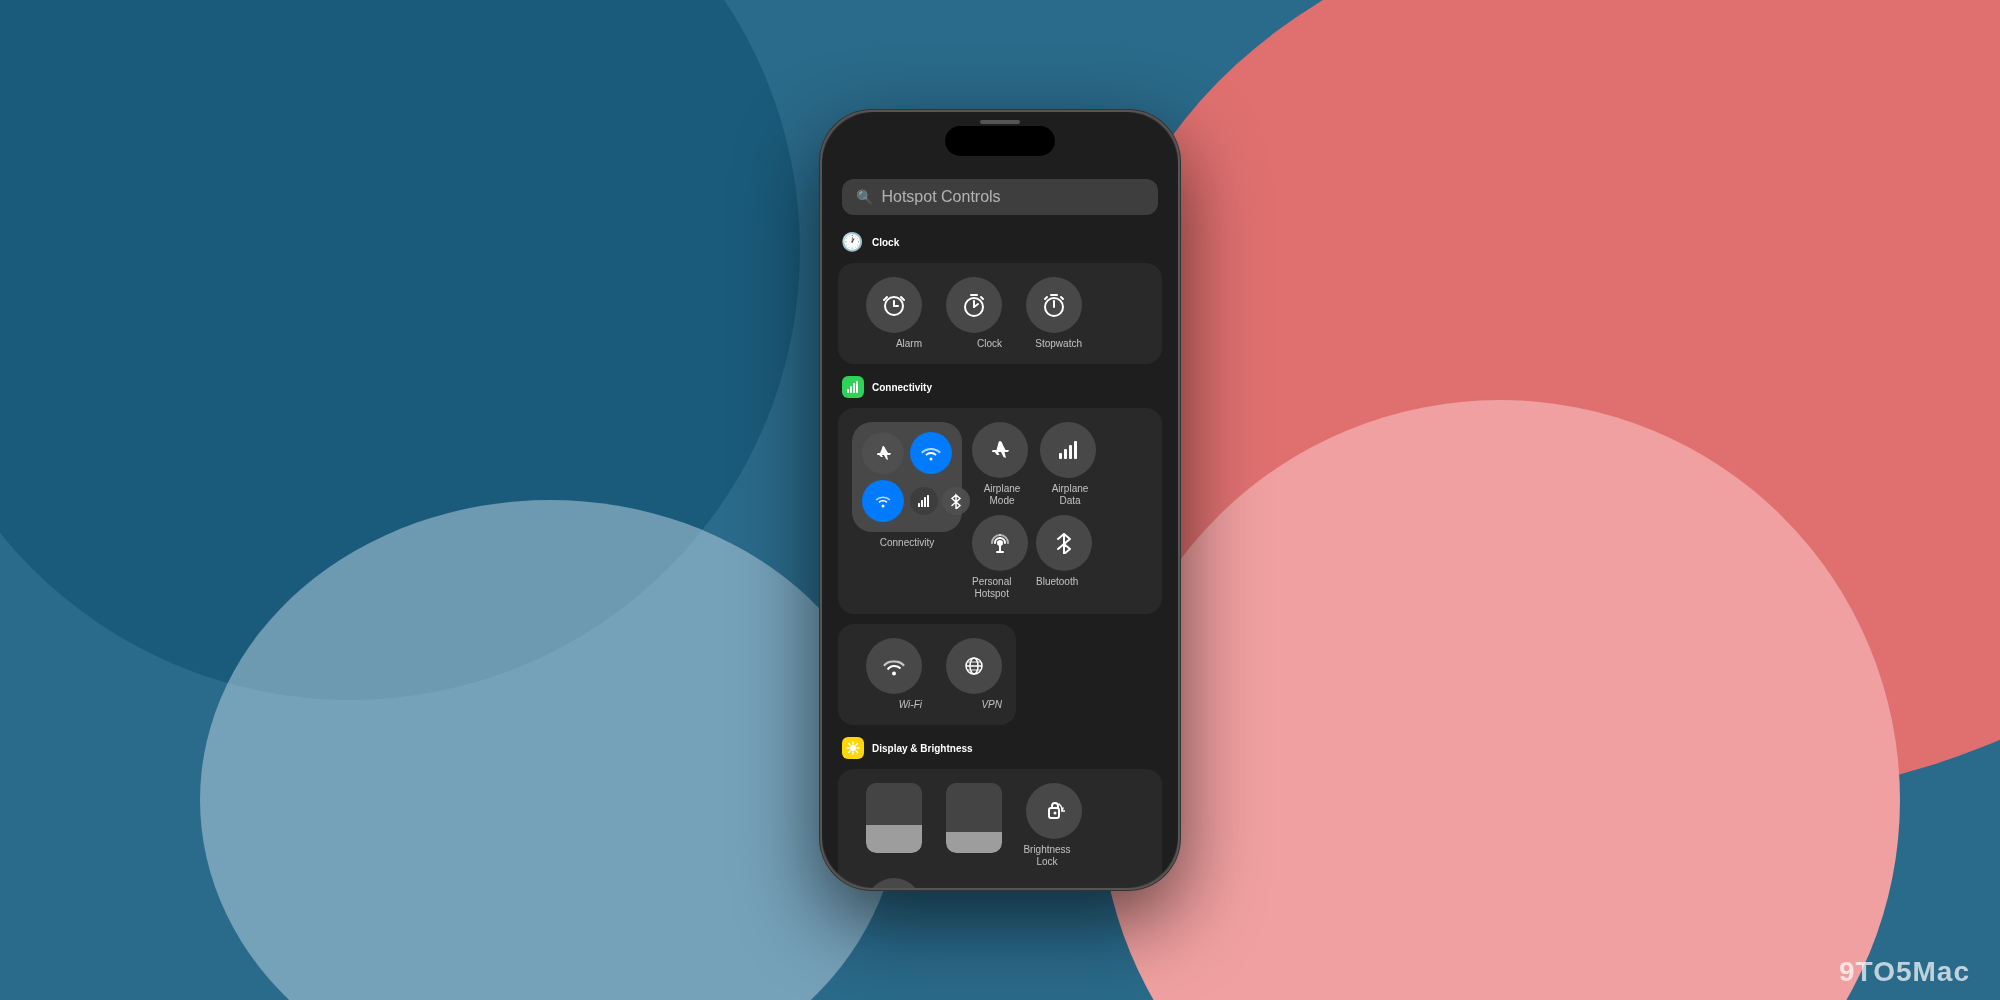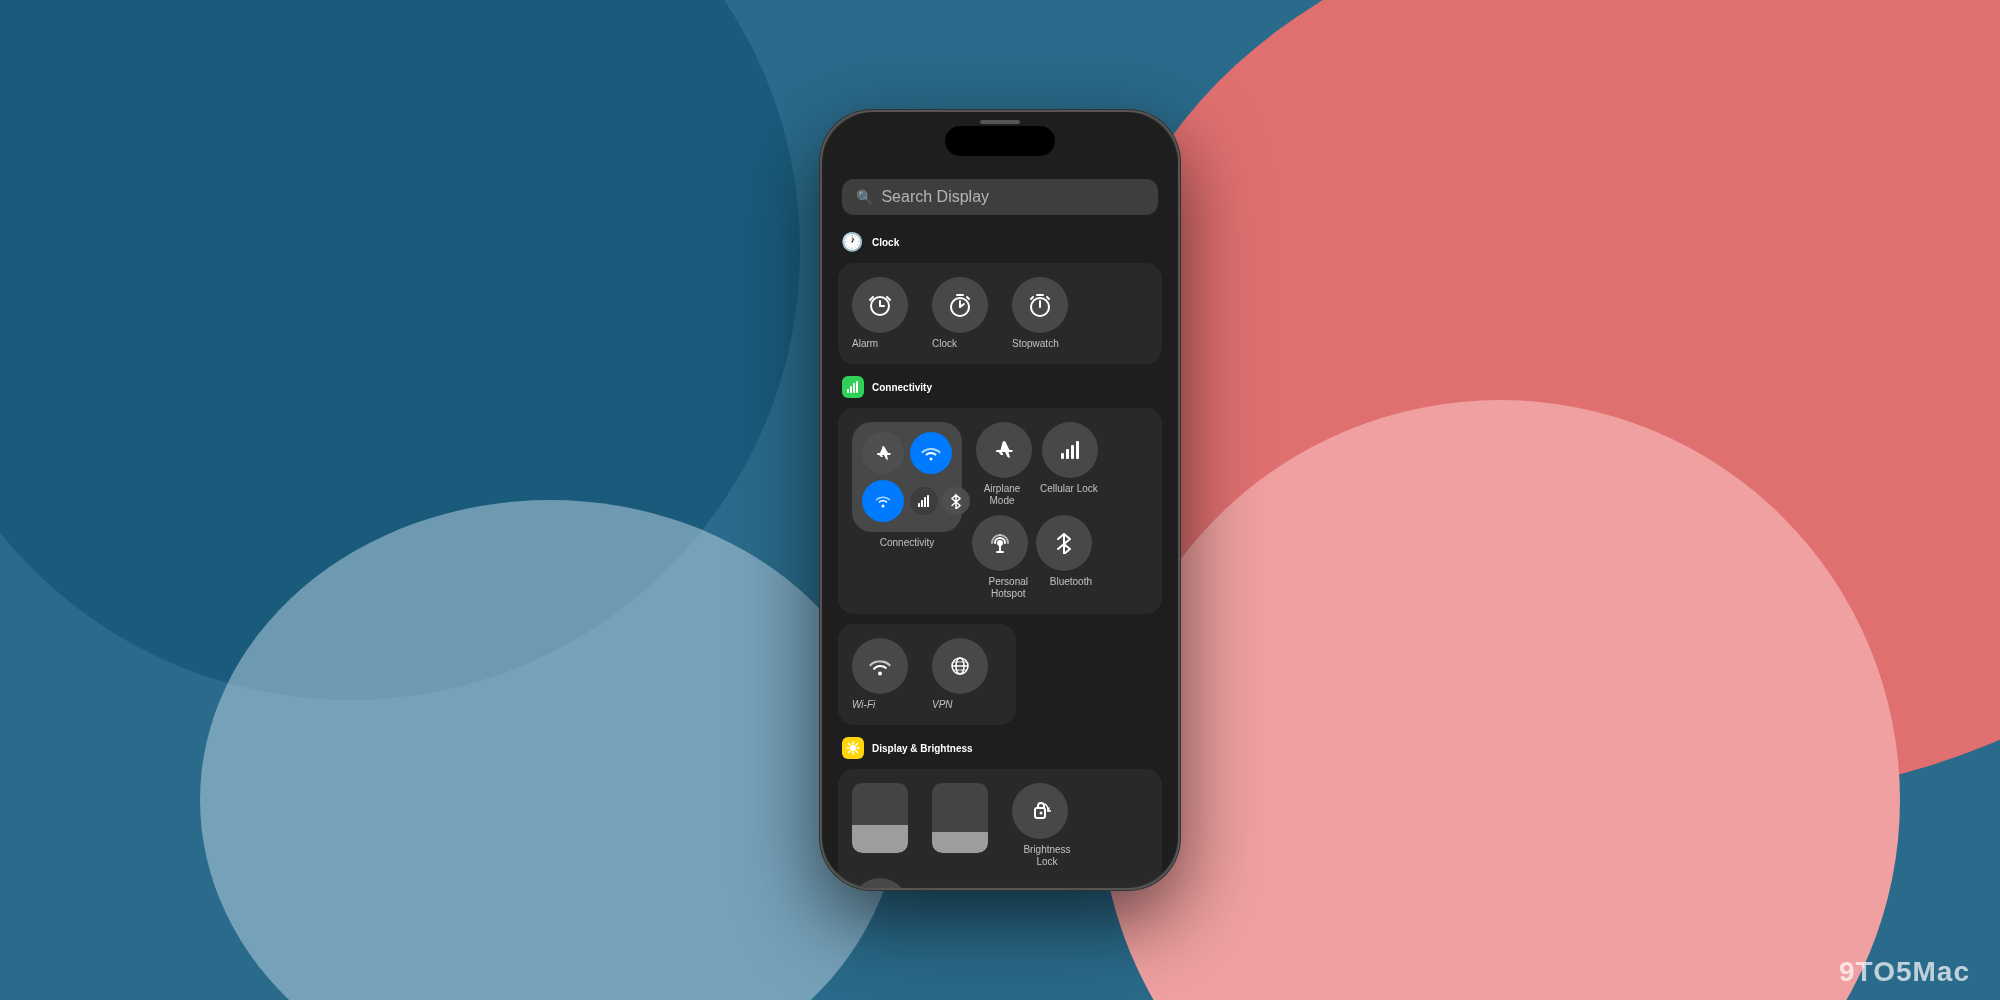--- a/index.html
+++ b/index.html
@@ -195,21 +195,21 @@
       padding: 14px;
       display: flex;
       flex-wrap: wrap;
       gap: 10px;
       justify-content: flex-start;
     }
 
     .grid-item {
       display: flex;
       flex-direction: column;
-      align-items: flex-start;
+      align-items: flex-end;
       gap: 5px;
       width: 70px;
     }
 
     .item-icon {
       width: 56px;
       height: 56px;
       border-radius: 50%;
       background: rgba(80,80,80,0.8);
       display: flex;
@@ -295,21 +295,21 @@
     }
 
     .conn-right-row {
       display: flex;
       gap: 8px;
     }
 
     .conn-standalone {
       display: flex;
       flex-direction: column;
-      align-items: flex-end;
+      align-items: flex-start;
       gap: 5px;
     }
 
     .conn-standalone-icon {
       width: 56px;
       height: 56px;
       border-radius: 50%;
       background: rgba(80,80,80,0.8);
       display: flex;
       align-items: center;
@@ -403,21 +403,21 @@
     <div class="phone-side-btn-left3"></div>
     <div class="phone-side-btn-right"></div>
 
     <div class="dynamic-island"></div>
 
     <div class="screen">
       <div class="drag-handle"></div>
 
       <div class="search-bar">
         <span class="search-icon-glyph">🔍</span>
-        <span class="search-text">Search Display</span>
+        <span class="search-text">Hotspot Controls</span>
       </div>
 
       <div class="section">
         <div class="section-header">
           <div class="section-icon" style="background:none; font-size:18px;">🕐</div>
           <span class="section-title">Clock</span>
         </div>
         <div class="items-grid">
 
           <div class="grid-item">
@@ -534,21 +534,21 @@
               </div>
               <div class="conn-standalone">
                 <div class="conn-standalone-icon">
                   <svg width="22" height="22" viewBox="0 0 22 22" fill="white">
                     <rect x="2" y="14" width="3" height="6" rx="1"></rect>
                     <rect x="7" y="10" width="3" height="10" rx="1"></rect>
                     <rect x="12" y="6" width="3" height="14" rx="1"></rect>
                     <rect x="17" y="2" width="3" height="18" rx="1"></rect>
                   </svg>
                 </div>
-                <span class="conn-standalone-label">Cellular Lock</span>
+                <span class="conn-standalone-label">Airplane Data</span>
               </div>
             </div>
 
             <div class="conn-right-row">
               <div class="conn-standalone">
                 <div class="conn-standalone-icon">
                   <svg width="22" height="22" viewBox="0 0 22 22" fill="white">
                     <circle cx="11" cy="11" r="3" fill="white"></circle>
                     <path d="M6 11a5 5 0 0 1 5-5" stroke="white" stroke-width="2" fill="none" stroke-linecap="round"></path>
                     <path d="M16 11a5 5 0 0 0-5-5" stroke="white" stroke-width="2" fill="none" stroke-linecap="round"></path>

